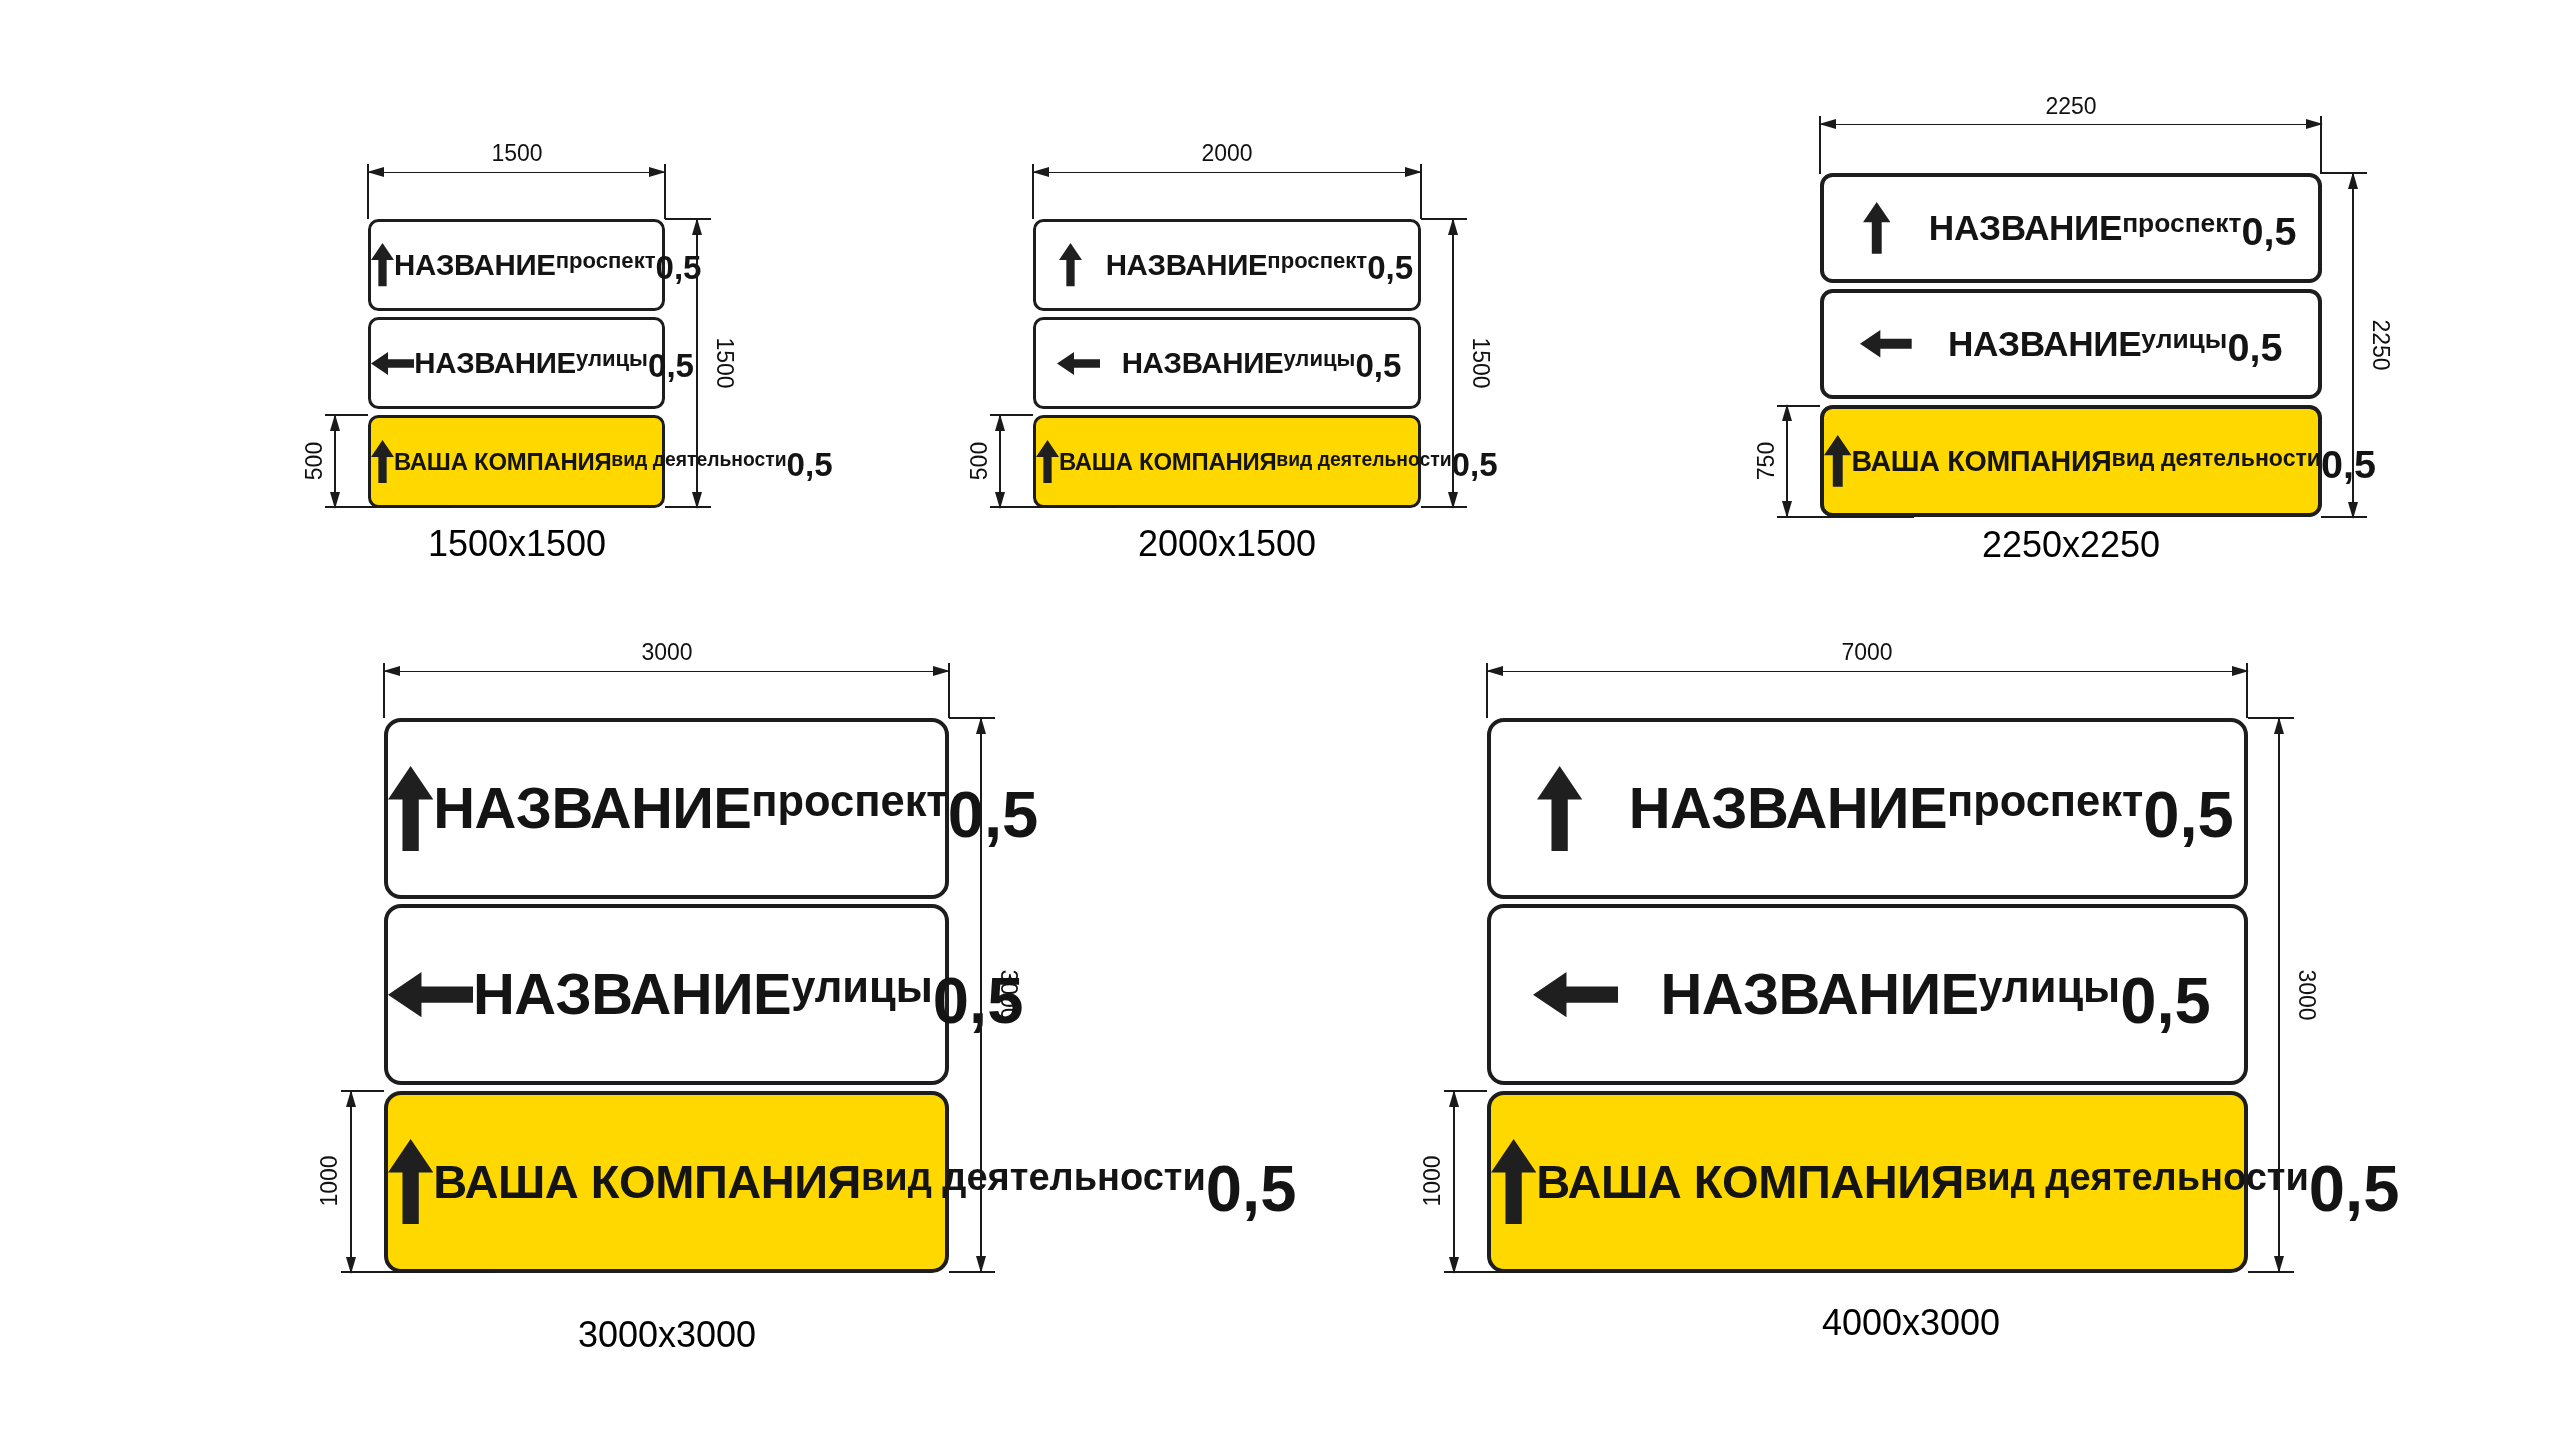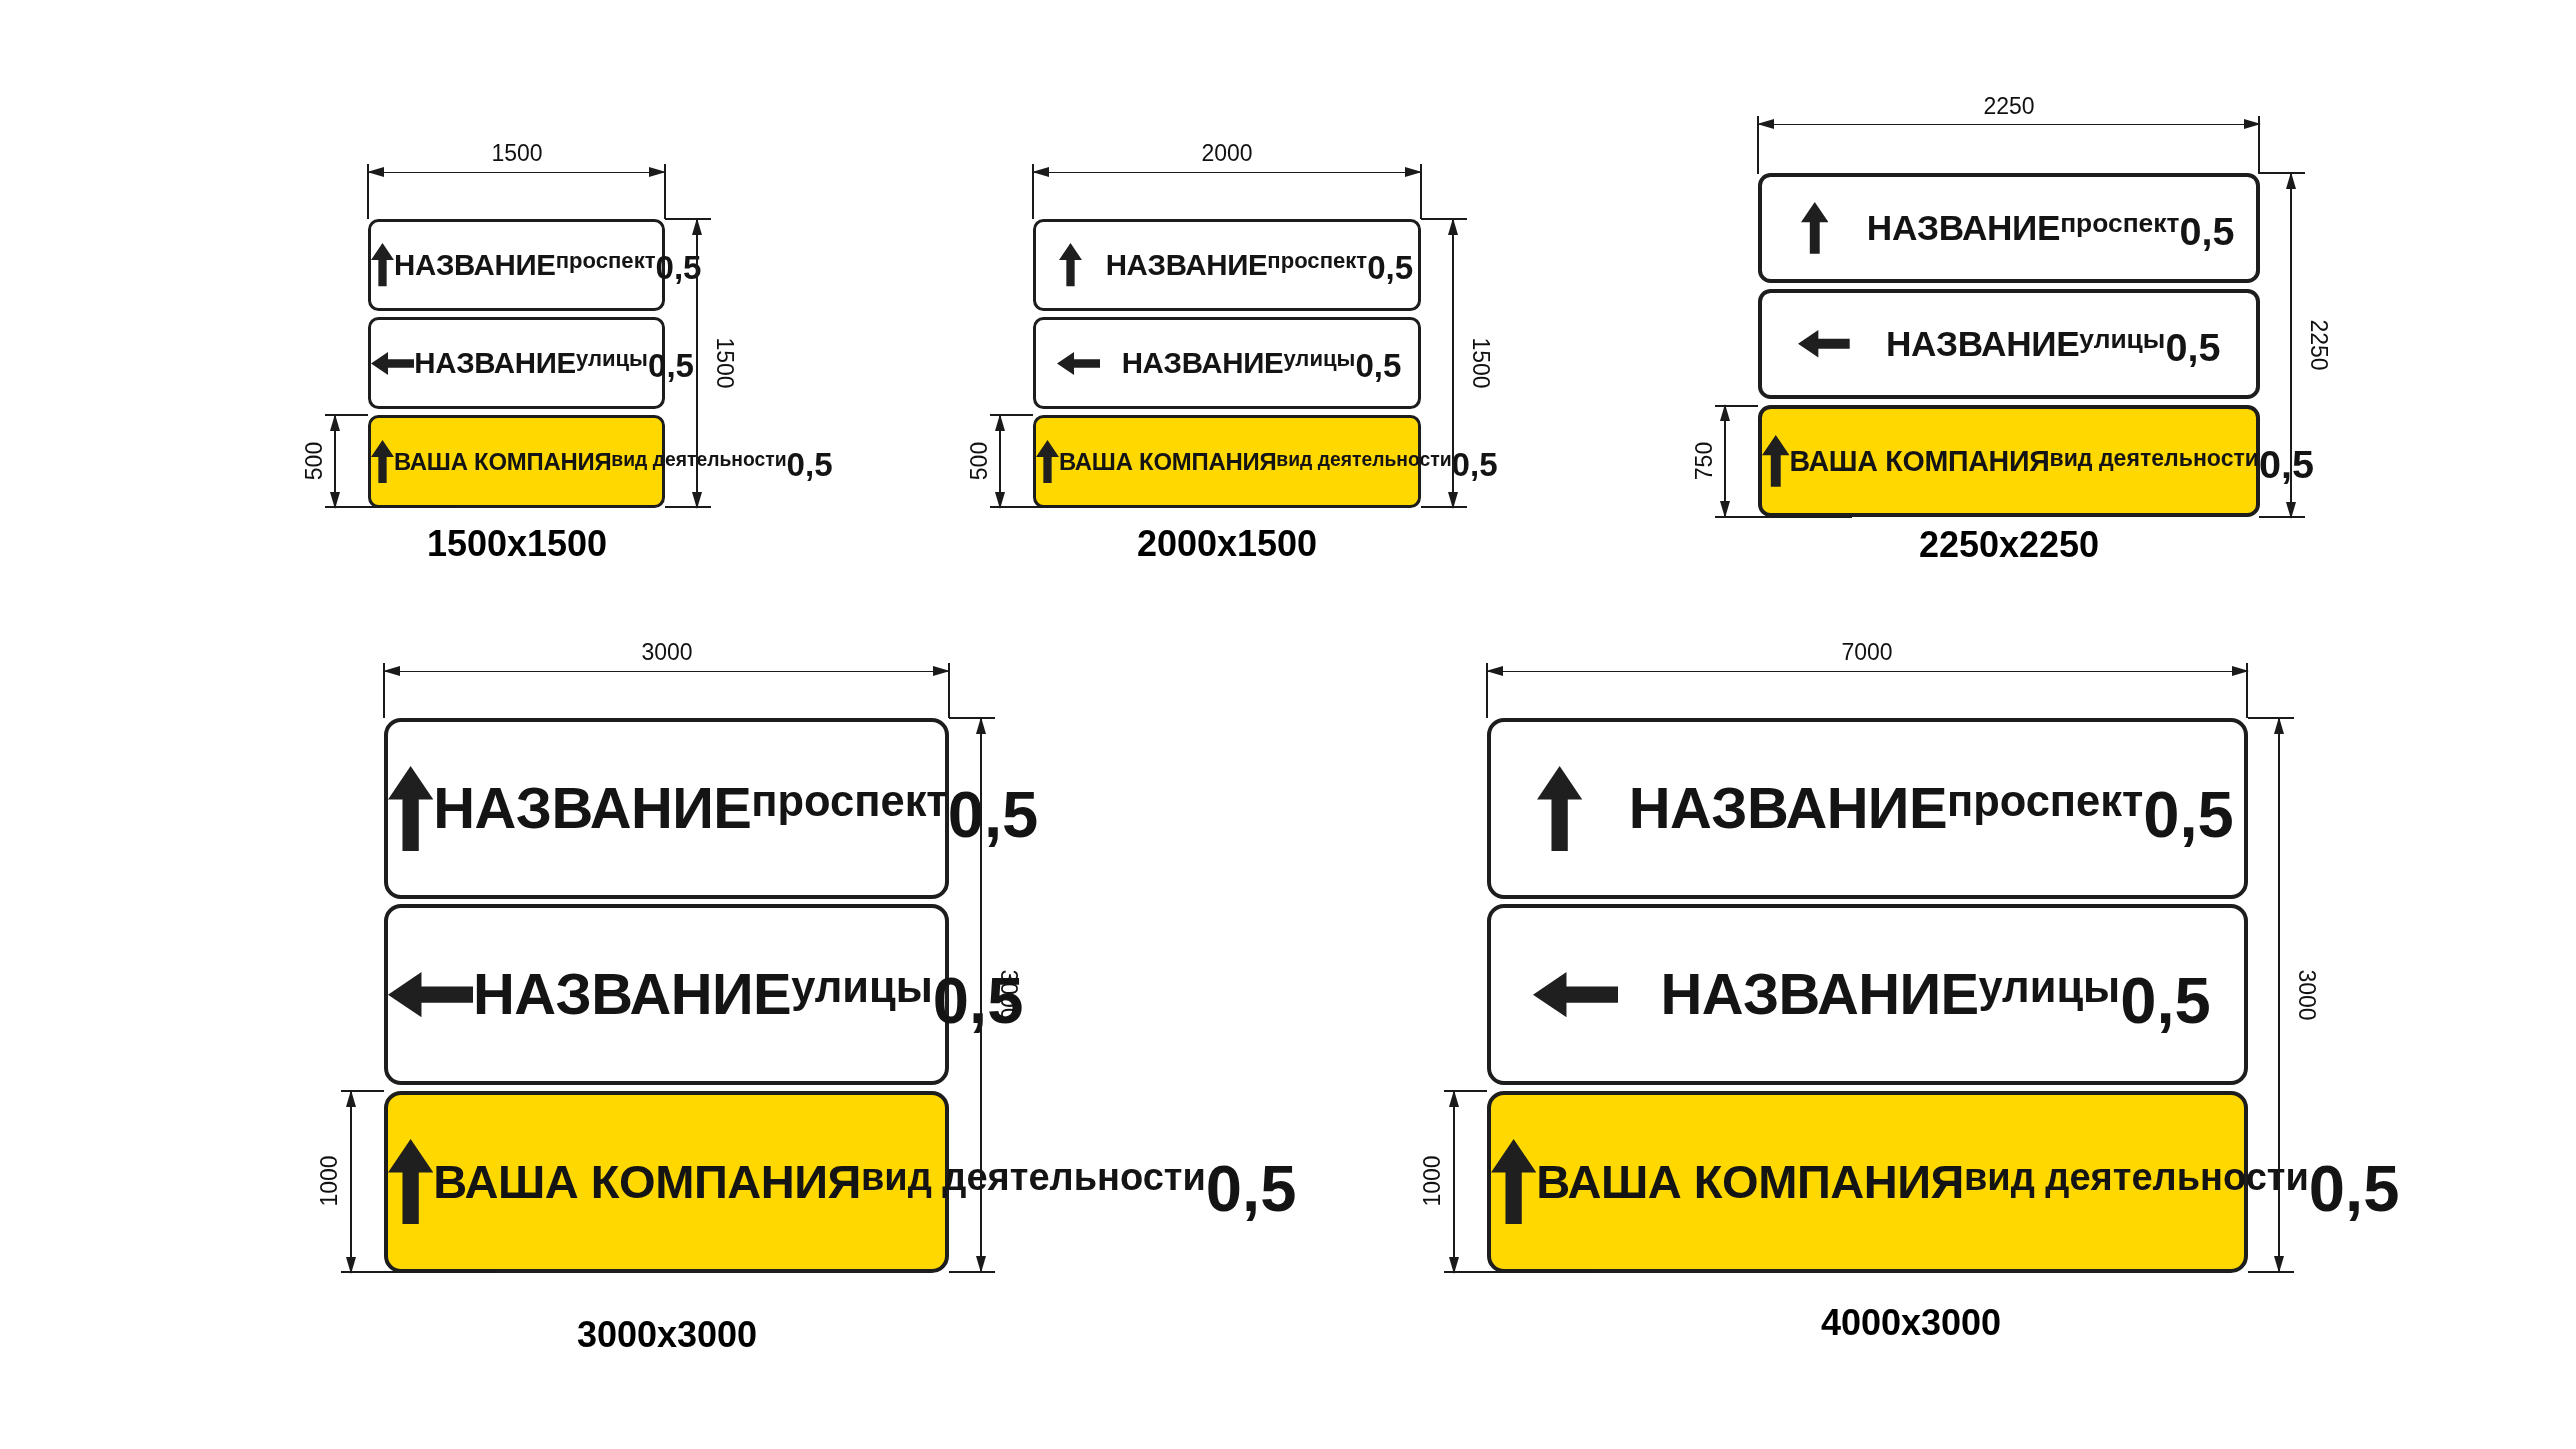--- a/index.html
+++ b/index.html
@@ -37,21 +37,21 @@
   .dimv::after{content:"";position:absolute;bottom:-1px;left:50%;transform:translateX(-50%);
     width:0;height:0;border-style:solid;border-width:17px 5.2px 0 5.2px;
     border-color:#1a1a1a transparent transparent transparent;}
   .ext{position:absolute;background:#1a1a1a;}
 
   .dim-label{position:absolute;font-size:23px;line-height:1;color:#111;white-space:nowrap;}
   .top-label{transform:translateX(-50%);}
   .rot-r{transform:translate(-50%,-50%) rotate(90deg);}
   .rot-l{transform:translate(-50%,-50%) rotate(-90deg);}
 
-  .caption{position:absolute;transform:translateX(-50%);font-weight:bold;font-size:36px;color:#000;}
+  .caption{position:absolute;transform:translateX(-50%);font-weight:normal;font-size:36px;color:#000;}
 </style>
 </head>
 <body>
 
 <div class="sign size-s" style="left:305px;top:156px;width:434px;height:414px;">
   <div class="dim-label top-label" style="left:212px;top:-13.6px;">1500</div>
   <div class="dimh" style="left:63px;top:15.7px;width:297px;"></div>
   <div class="ext" style="left:62px;top:8.4px;width:1.6px;height:55px;"></div>
   <div class="ext" style="left:359px;top:8.4px;width:1.6px;height:55px;"></div>
 
@@ -158,21 +158,21 @@
   <div class="dim-label rot-r" style="left:510px;top:207px;">1500</div>
 
   <div class="dimv" style="left:29px;top:259px;height:93px;"></div>
   <div class="ext" style="left:20px;top:258px;width:43px;height:1.6px;"></div>
   <div class="ext" style="left:20px;top:350px;width:127px;height:1.6px;"></div>
   <div class="dim-label rot-l" style="left:9.4px;top:305px;">500</div>
 
   <div class="caption" style="left:257px;top:367px;">2000x1500</div>
 </div>
 
-<div class="sign size-m" style="left:1695px;top:110px;width:638px;height:465px;">
+<div class="sign size-m" style="left:1757px;top:110px;width:638px;height:465px;">
   <div class="dim-label top-label" style="left:314px;top:-14.7px;">2250</div>
   <div class="dimh" style="left:63px;top:13.6px;width:502px;"></div>
   <div class="ext" style="left:62px;top:6.3px;width:1.6px;height:58px;"></div>
   <div class="ext" style="left:563px;top:6.3px;width:1.6px;height:58px;"></div>
 
   <div class="panel white" style="left:63px;top:63px;width:502px;height:110px;">
     <div class="arr">
       <svg class="up" viewBox="0 0 50 94">
           <polygon points="25,0 50,37 34,37 34,94 16,94 16,37 0,37" fill="#1f1f1f"></polygon>
         </svg>

